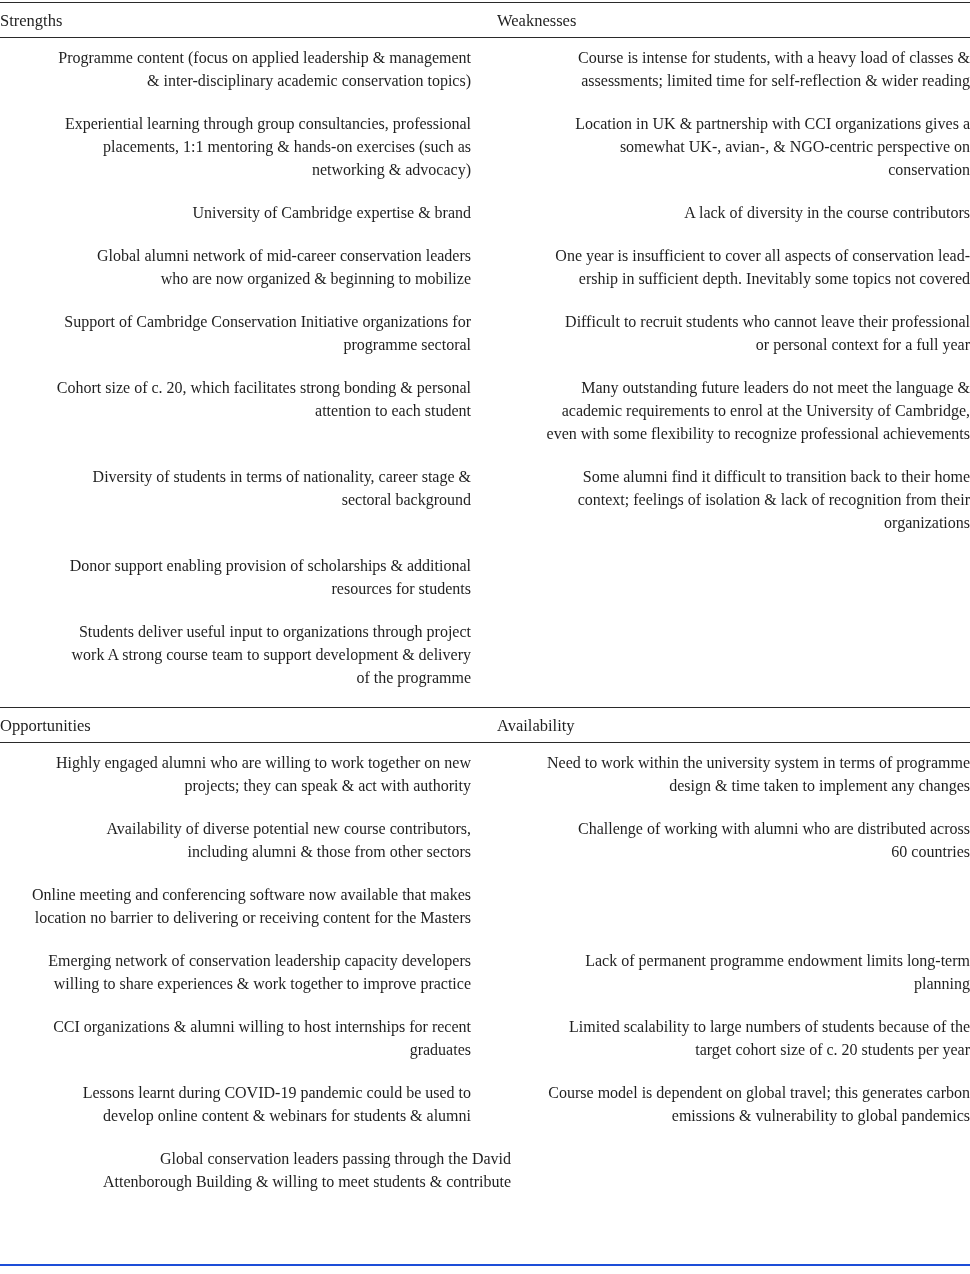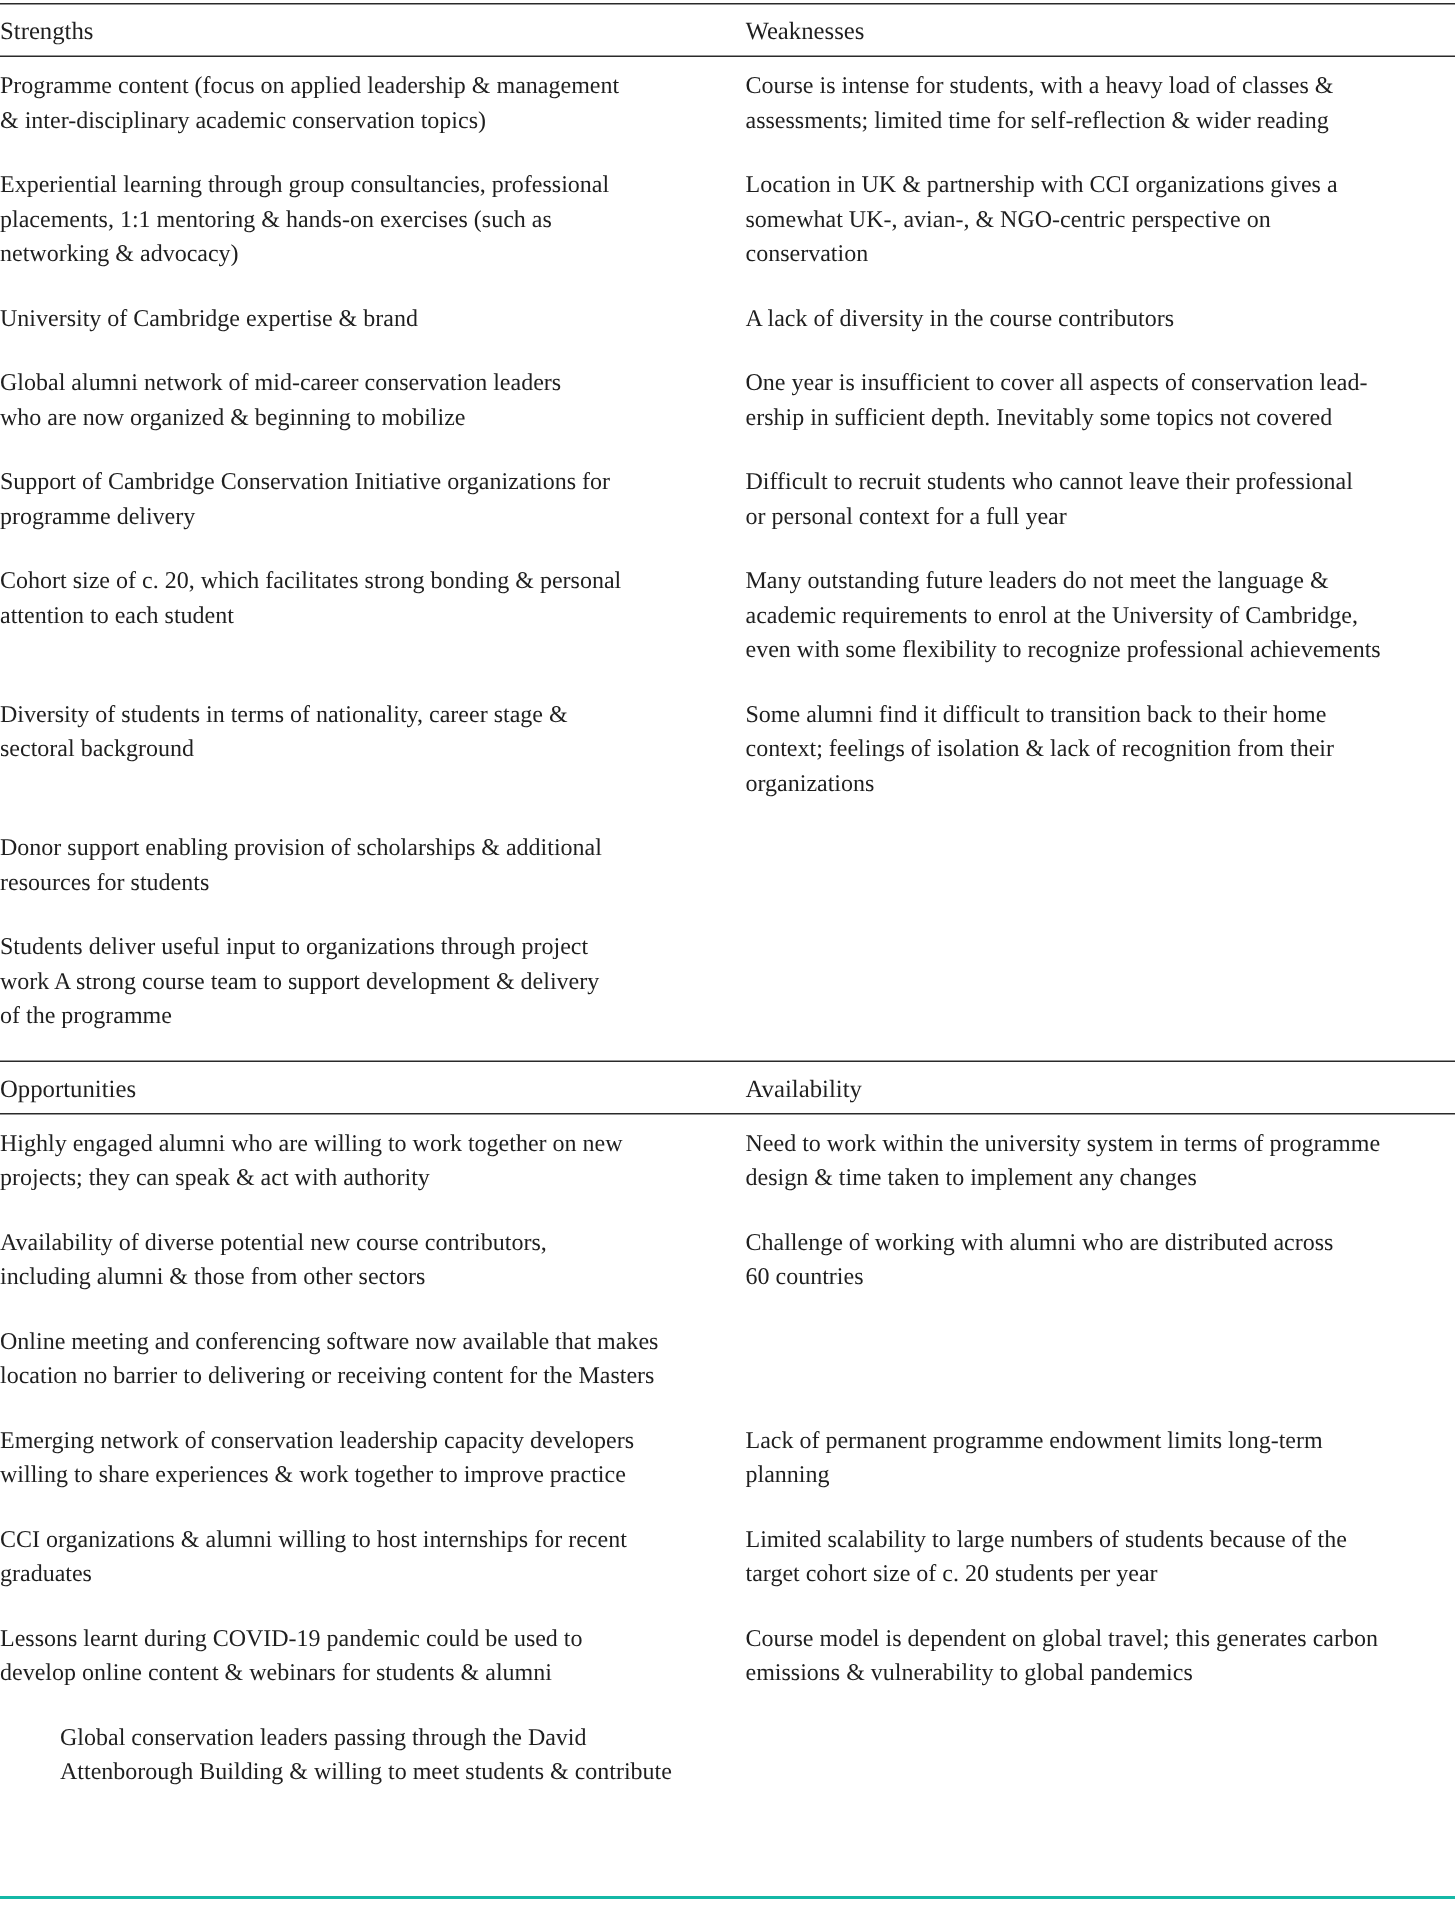--- a/index.html
+++ b/index.html
@@ -8,21 +8,21 @@
     background: #ffffff;
   }
   .page {
     width: 970px;
     min-height: 1266px;
     box-sizing: border-box;
     padding-top: 2px;
     overflow: hidden;
     font-family: "Liberation Serif", serif;
     color: #1f1f1f;
-    border-bottom: 2px solid #14b8a6;
+    border-bottom: 2px solid #1d4ed8;
   }
   .swot-section .header-row {
     display: flex;
     border-top: 1px solid #2a2a2a;
     border-bottom: 1px solid #2a2a2a;
     padding: 6px 0 4px 0;
   }
   .swot-section:first-child .header-row {
     border-top: 1.5px solid #2a2a2a;
   }
@@ -41,20 +41,21 @@
     width: 497px;
     box-sizing: border-box;
     padding-right: 26px;
   }
   .cell.right {
     flex: 1;
     min-width: 0;
   }
   .rows {
     padding-top: 8px;
+    text-align: right;
   }
   .row {
     display: flex;
     margin-bottom: 20px;
   }
   .swot-section .rows .row:last-child {
     margin-bottom: 18px;
     gap: 44px;
   }
   .swot-section:last-child .rows .row:last-child {
@@ -96,21 +97,21 @@
 
   <div class="row">
     <div class="cell left">Global alumni network of mid-career conservation leaders
 who are now organized &amp; beginning to mobilize</div>
     <div class="cell right">One year is insufficient to cover all aspects of conservation lead-
 ership in sufficient depth. Inevitably some topics not covered</div>
   </div>
 
   <div class="row">
     <div class="cell left">Support of Cambridge Conservation Initiative organizations for
-programme delivery</div>
+programme sectoral</div>
     <div class="cell right">Difficult to recruit students who cannot leave their professional
 or personal context for a full year</div>
   </div>
 
   <div class="row">
     <div class="cell left">Cohort size of c. 20, which facilitates strong bonding &amp; personal
 attention to each student</div>
     <div class="cell right">Many outstanding future leaders do not meet the language &amp;
 academic requirements to enrol at the University of Cambridge,
 even with some flexibility to recognize professional achievements</div>

